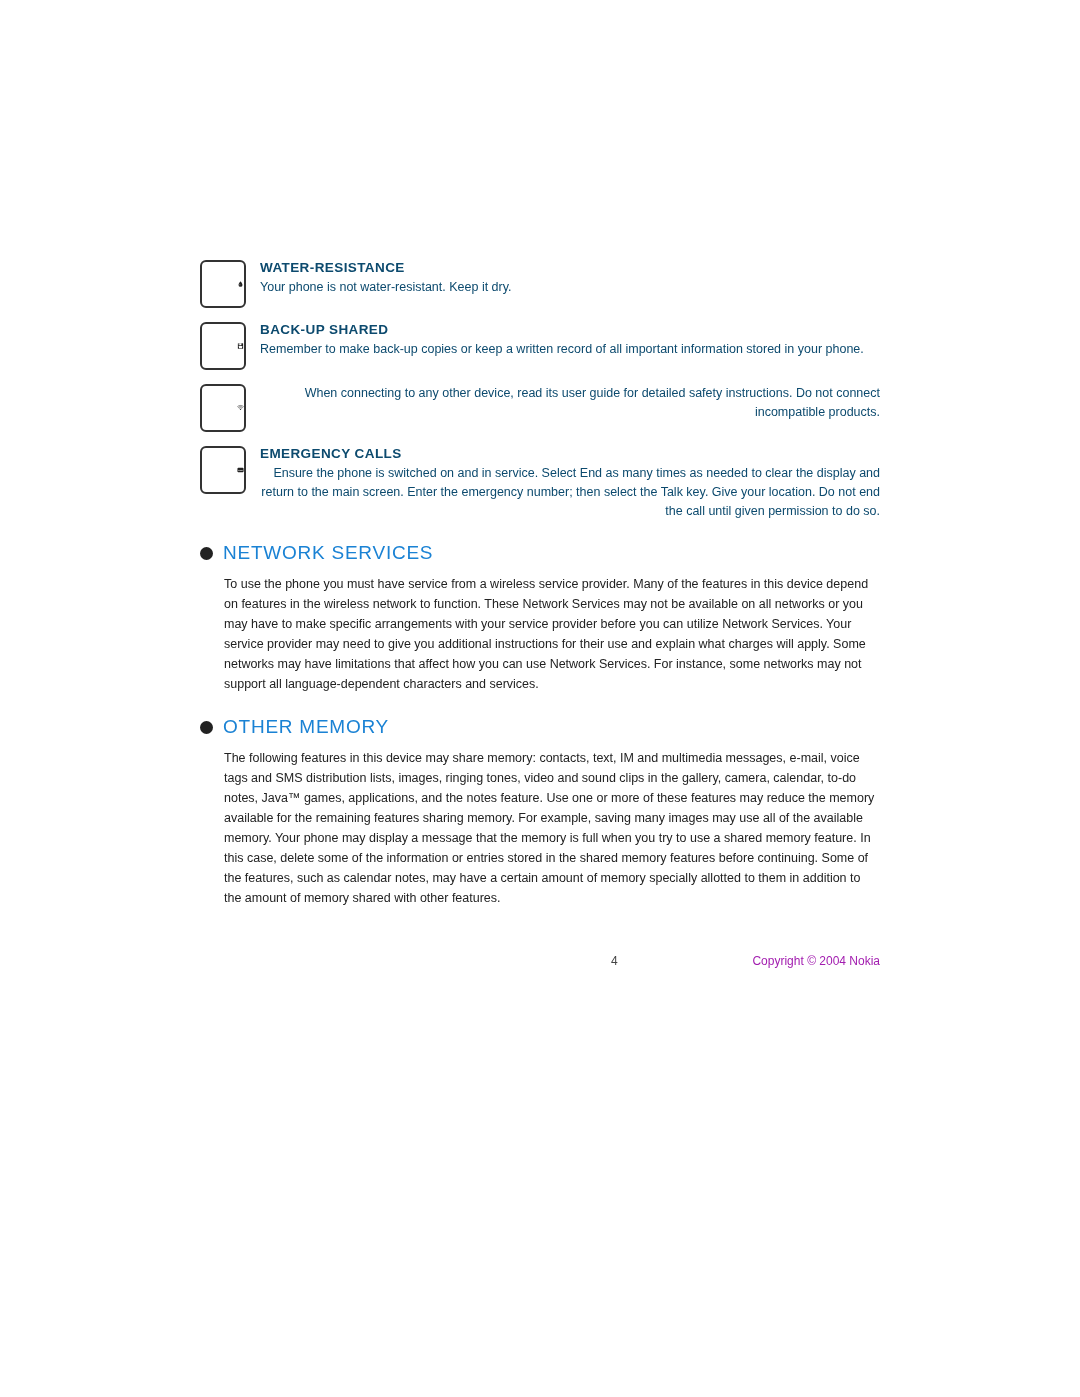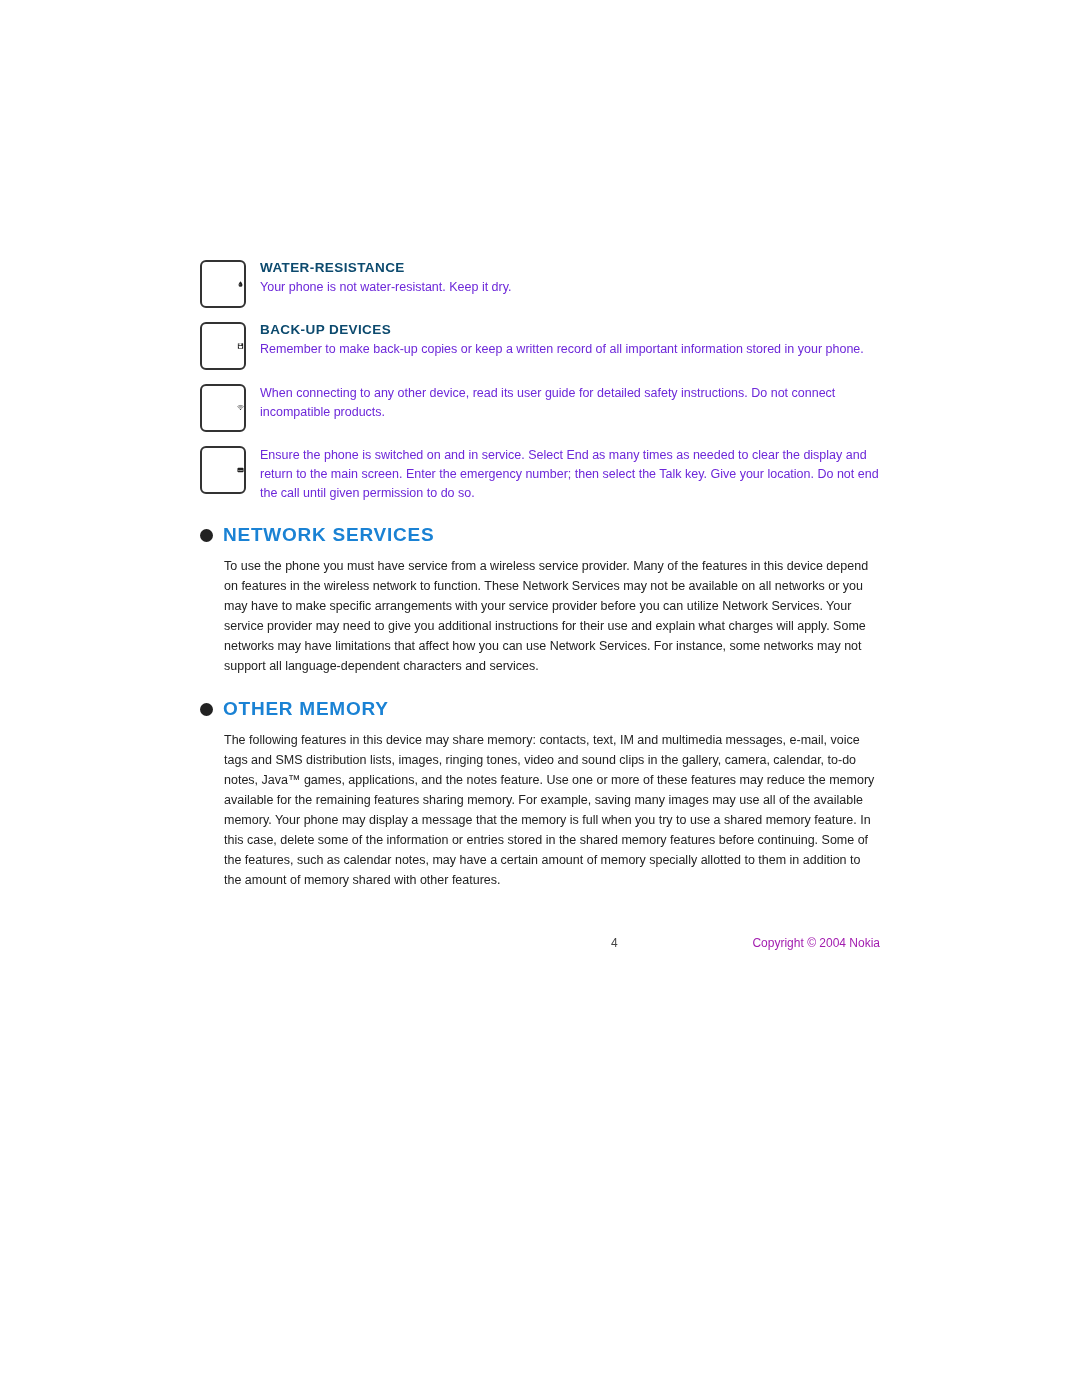--- a/index.html
+++ b/index.html
@@ -47,21 +47,22 @@
     .icon-title {
       font-size: 13.5px;
       font-weight: bold;
       color: #0c4a6e;
       letter-spacing: 0.03em;
       margin-bottom: 3px;
     }
     .icon-body {
       font-size: 12.5px;
       line-height: 1.5;
-      color: #6d28d9;
+      color: #0c4a6e;
+      text-align: right;
     }
     .icon-body b {
       font-weight: normal;
     }
 
     
     .section-heading {
       display: flex;
       align-items: center;
       margin-top: 22px;
@@ -70,21 +71,21 @@
     .bullet-circle {
       width: 13px;
       height: 13px;
       background: #222;
       border-radius: 50%;
       margin-right: 10px;
       min-width: 13px;
     }
     .section-title {
       font-size: 19px;
-      font-weight: bold;
+      font-weight: normal;
       color: #1a82d4;
       letter-spacing: 0.04em;
     }
     .section-body {
       font-size: 12.5px;
       line-height: 1.6;
       color: #222;
       margin-bottom: 10px;
       margin-left: 24px;
     }
@@ -132,21 +133,21 @@
     <div class="icon-box">
 
       <svg viewBox="0 0 32 32">
         <rect x="4" y="3" width="24" height="26" rx="2" fill="#222"></rect>
         <rect x="8" y="3" width="12" height="9" rx="1" fill="white"></rect>
         <rect x="9" y="16" width="14" height="10" rx="1" fill="white"></rect>
         <rect x="11" y="5" width="2" height="5" fill="#555"></rect>
       </svg>
     </div>
     <div class="icon-content">
-      <div class="icon-title">BACK-UP DEVICES</div>
+      <div class="icon-title">BACK-UP SHARED</div>
       <div class="icon-body">Remember to make back-up copies or keep a written record of all important information stored in your phone.</div>
     </div>
   </div>
 
   <div class="icon-section">
     <div class="icon-box">
 
       <svg viewBox="0 0 32 32">
         <circle cx="16" cy="22" r="3" fill="#222"></circle>
         <path d="M10 17 a8.5 8.5 0 0 1 12 0" fill="none" stroke="#222" stroke-width="2.2" stroke-linecap="round"></path>
@@ -161,20 +162,21 @@
 
   <div class="icon-section">
     <div class="icon-box">
 
       <svg viewBox="0 0 32 32">
         <rect x="2" y="6" width="28" height="20" rx="4" fill="#222"></rect>
         <text x="16" y="21" text-anchor="middle" font-size="10" font-weight="bold" fill="white" font-family="Arial">SOS</text>
       </svg>
     </div>
     <div class="icon-content">
+      <div class="icon-title">EMERGENCY CALLS</div>
       <div class="icon-body">
         Ensure the phone is switched on and in service. Select <b>End</b> as many times as needed to clear the display and return to the main screen. Enter the emergency number; then select the <b>Talk</b> key. Give your location. Do not end the call until given permission to do so.
       </div>
     </div>
   </div>
 
   <div class="section-heading">
     <div class="bullet-circle"></div>
     <div class="section-title">NETWORK SERVICES</div>
   </div>

